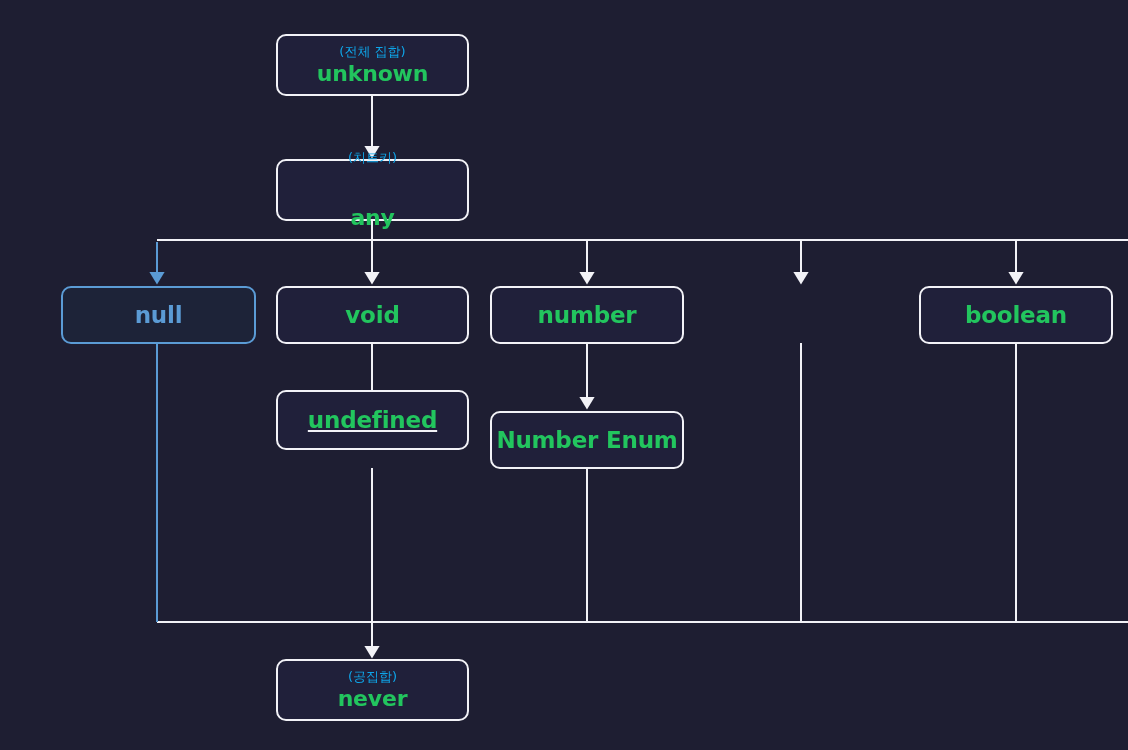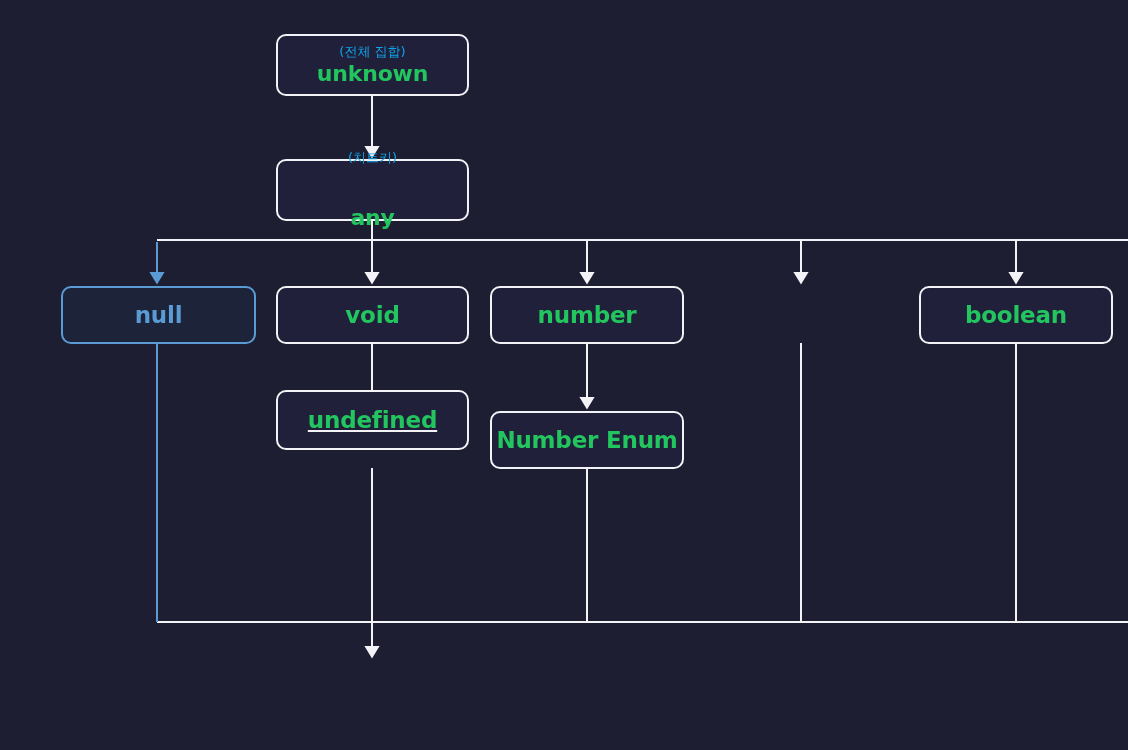--- a/index.html
+++ b/index.html
@@ -129,14 +129,18 @@
   </div>
 
   <div class="node" style="left:276px; top:390px; width:193px; height:60px;text-decoration:underline;">
     <span class="label">undefined</span>
   </div>
 
   <div class="node" style="left:490px; top:411px; width:194px; height:58px;">
     <span class="label">Number Enum</span>
   </div>
 
+  <div class="node with-anno" style="left:276px; top:659px; width:193px; height:62px;">
+    <span class="anno">(공집합)</span>
+    <span class="label">never</span>
+  </div>
 
 </div>
 
 </body></html>

